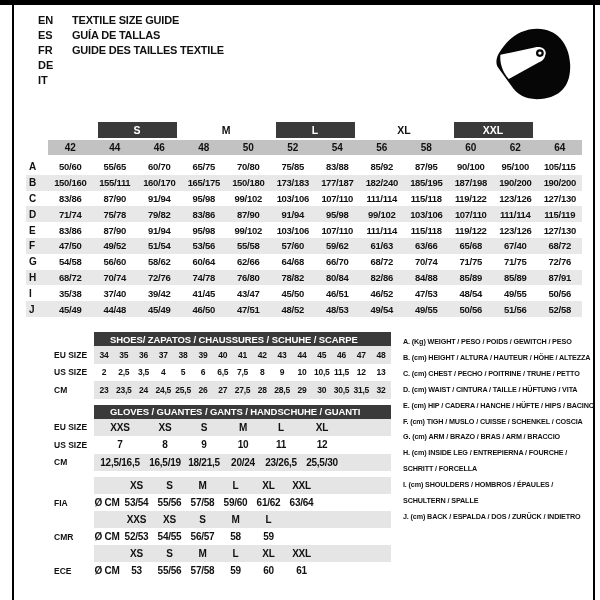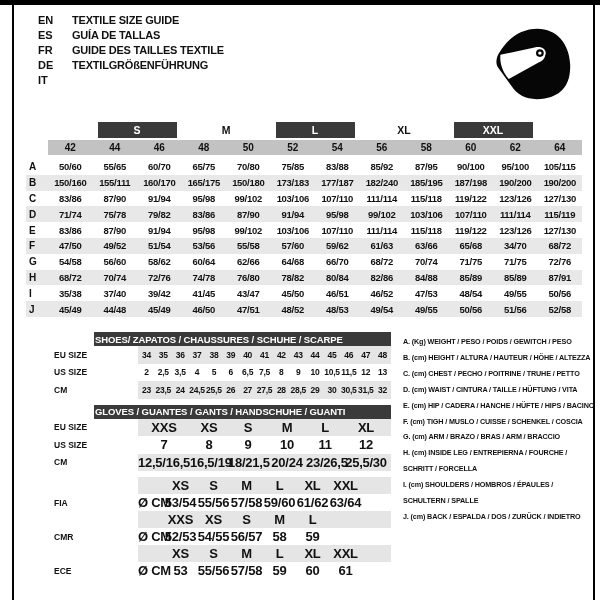--- a/index.html
+++ b/index.html
@@ -37,32 +37,32 @@
   .mt-row{display:grid;grid-template-columns:22px repeat(12,1fr);height:15.8px;align-items:center;}
   .mt-body .mt-row:nth-child(even){background:#e8e8e8;}
   .mt-label{font-size:10px;font-weight:bold;padding-left:3px;}
   .mt-cell{text-align:center;font-size:9.5px;font-weight:bold;letter-spacing:-0.3px;white-space:nowrap;}
 
   
   .bt{position:absolute;left:26px;top:332px;width:365px;}
   .bt-sec{margin-bottom:6px;}
   .bt-title{margin-left:68px;height:14px;background:#3a3a3a;color:#fff;
             font-size:9.5px;font-weight:bold;display:flex;align-items:center;
-            padding-left:1px;letter-spacing:-0.1px;white-space:nowrap;}
-  .bt-row{display:flex;height:17.5px;align-items:stretch;gap:44px;}
+            padding-left:16px;letter-spacing:-0.1px;white-space:nowrap;}
+  .bt-row{display:flex;height:17.5px;align-items:stretch;}
   .hm .bt-row{height:17px;}
   .bt-label{width:68px;flex:none;display:flex;align-items:center;padding-left:28px;
             box-sizing:border-box;font-size:8.5px;font-weight:bold;white-space:nowrap;}
   .bt-strip{flex:1;display:grid;align-items:center;}
   .bt-rows .bt-row:nth-child(odd) .bt-strip{background:#e5e5e5;}
   .sh .bt-strip{grid-template-columns:repeat(15,1fr);}
   .gl .bt-strip{grid-template-columns:52px 38px 40px 38px 38px 44px 1fr;}
   .hm .bt-strip{grid-template-columns:26px 33px 33px 33px 33px 33px 33px 1fr;}
   .bt-cell{text-align:center;font-size:8.5px;font-weight:bold;letter-spacing:-0.25px;white-space:nowrap;}
-  .gl .bt-cell,.hm .bt-cell{font-size:13px;}
+  .gl .bt-cell,.hm .bt-cell{font-size:10px;}
 
   
   .legend{position:absolute;left:403px;top:334px;width:190px;}
   .legend-line{font-size:7.6px;font-weight:bold;line-height:15.9px;white-space:nowrap;
                letter-spacing:-0.15px;transform:scaleX(0.95);transform-origin:0 50%;}
 </style>
 </head>
 <body>
 
 <div class="frame-top"></div>
@@ -81,21 +81,20 @@
       <div class="lang-label">GUÍA DE TALLAS</div>
     </div>
 
     <div class="lang-row">
       <div class="lang-code">FR</div>
       <div class="lang-label">GUIDE DES TAILLES TEXTILE</div>
     </div>
 
     <div class="lang-row">
       <div class="lang-code">DE</div>
-      <div class="lang-label">TEXTILGRÖßENFÜHRUNG</div>
     </div>
 
     <div class="lang-row">
       <div class="lang-code">IT</div>
     </div>
   </div>
 
 <div class="helmet-icon">
   <svg viewBox="0 0 100 90" width="84" height="80" aria-hidden="true">
     <path d="M54 3 C77 3 92 21 93 45 C94 67 85 82 63 86 C45 89 31 84 23 71 L7 49 C4 44 5 37 9 31 C19 14 35 3 54 3 Z" fill="#060606"></path>
@@ -230,21 +229,21 @@
         <div class="mt-cell">47/50</div>
         <div class="mt-cell">49/52</div>
         <div class="mt-cell">51/54</div>
         <div class="mt-cell">53/56</div>
         <div class="mt-cell">55/58</div>
         <div class="mt-cell">57/60</div>
         <div class="mt-cell">59/62</div>
         <div class="mt-cell">61/63</div>
         <div class="mt-cell">63/66</div>
         <div class="mt-cell">65/68</div>
-        <div class="mt-cell">34/70</div>
+        <div class="mt-cell">67/40</div>
         <div class="mt-cell">68/72</div>
       </div>
 
       <div class="mt-row">
         <div class="mt-label">G</div>
         <div class="mt-cell">54/58</div>
         <div class="mt-cell">56/60</div>
         <div class="mt-cell">58/62</div>
         <div class="mt-cell">60/64</div>
         <div class="mt-cell">62/66</div>

